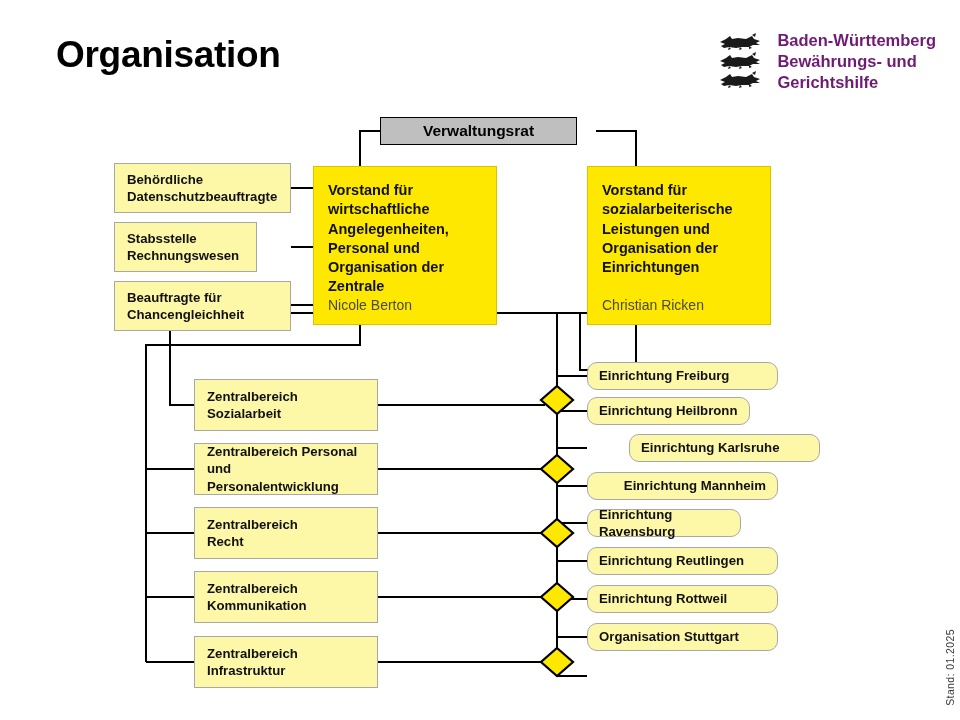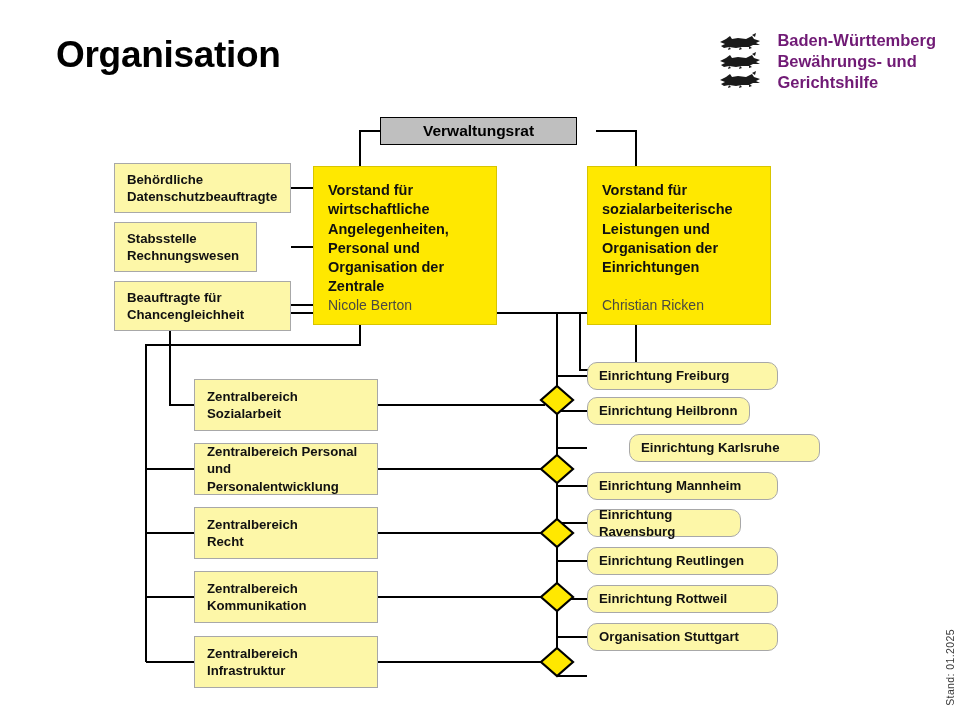--- a/index.html
+++ b/index.html
@@ -283,21 +283,21 @@
 
   <div class="node node-pale compact" style="left:587px; top:362px; width:191px; height:28px;">
     <div class="node-label">Einrichtung Freiburg</div>
   </div>
   <div class="node node-pale compact" style="left:587px; top:397px; width:163px; height:28px;">
     <div class="node-label">Einrichtung Heilbronn</div>
   </div>
   <div class="node node-pale compact" style="left:587px; top:434px; width:191px; height:28px;margin-left:42px;">
     <div class="node-label">Einrichtung Karlsruhe</div>
   </div>
-  <div class="node node-pale compact" style="left:587px; top:472px; width:191px; height:28px;">
+  <div class="node node-pale compact" style="left:587px; top:472px; width:191px; height:28px;align-items:flex-end;">
     <div class="node-label">Einrichtung Mannheim</div>
   </div>
   <div class="node node-pale compact" style="left:587px; top:509px; width:154px; height:28px;">
     <div class="node-label">Einrichtung Ravensburg</div>
   </div>
   <div class="node node-pale compact" style="left:587px; top:547px; width:191px; height:28px;">
     <div class="node-label">Einrichtung Reutlingen</div>
   </div>
   <div class="node node-pale compact" style="left:587px; top:585px; width:191px; height:28px;">
     <div class="node-label">Einrichtung Rottweil</div>

